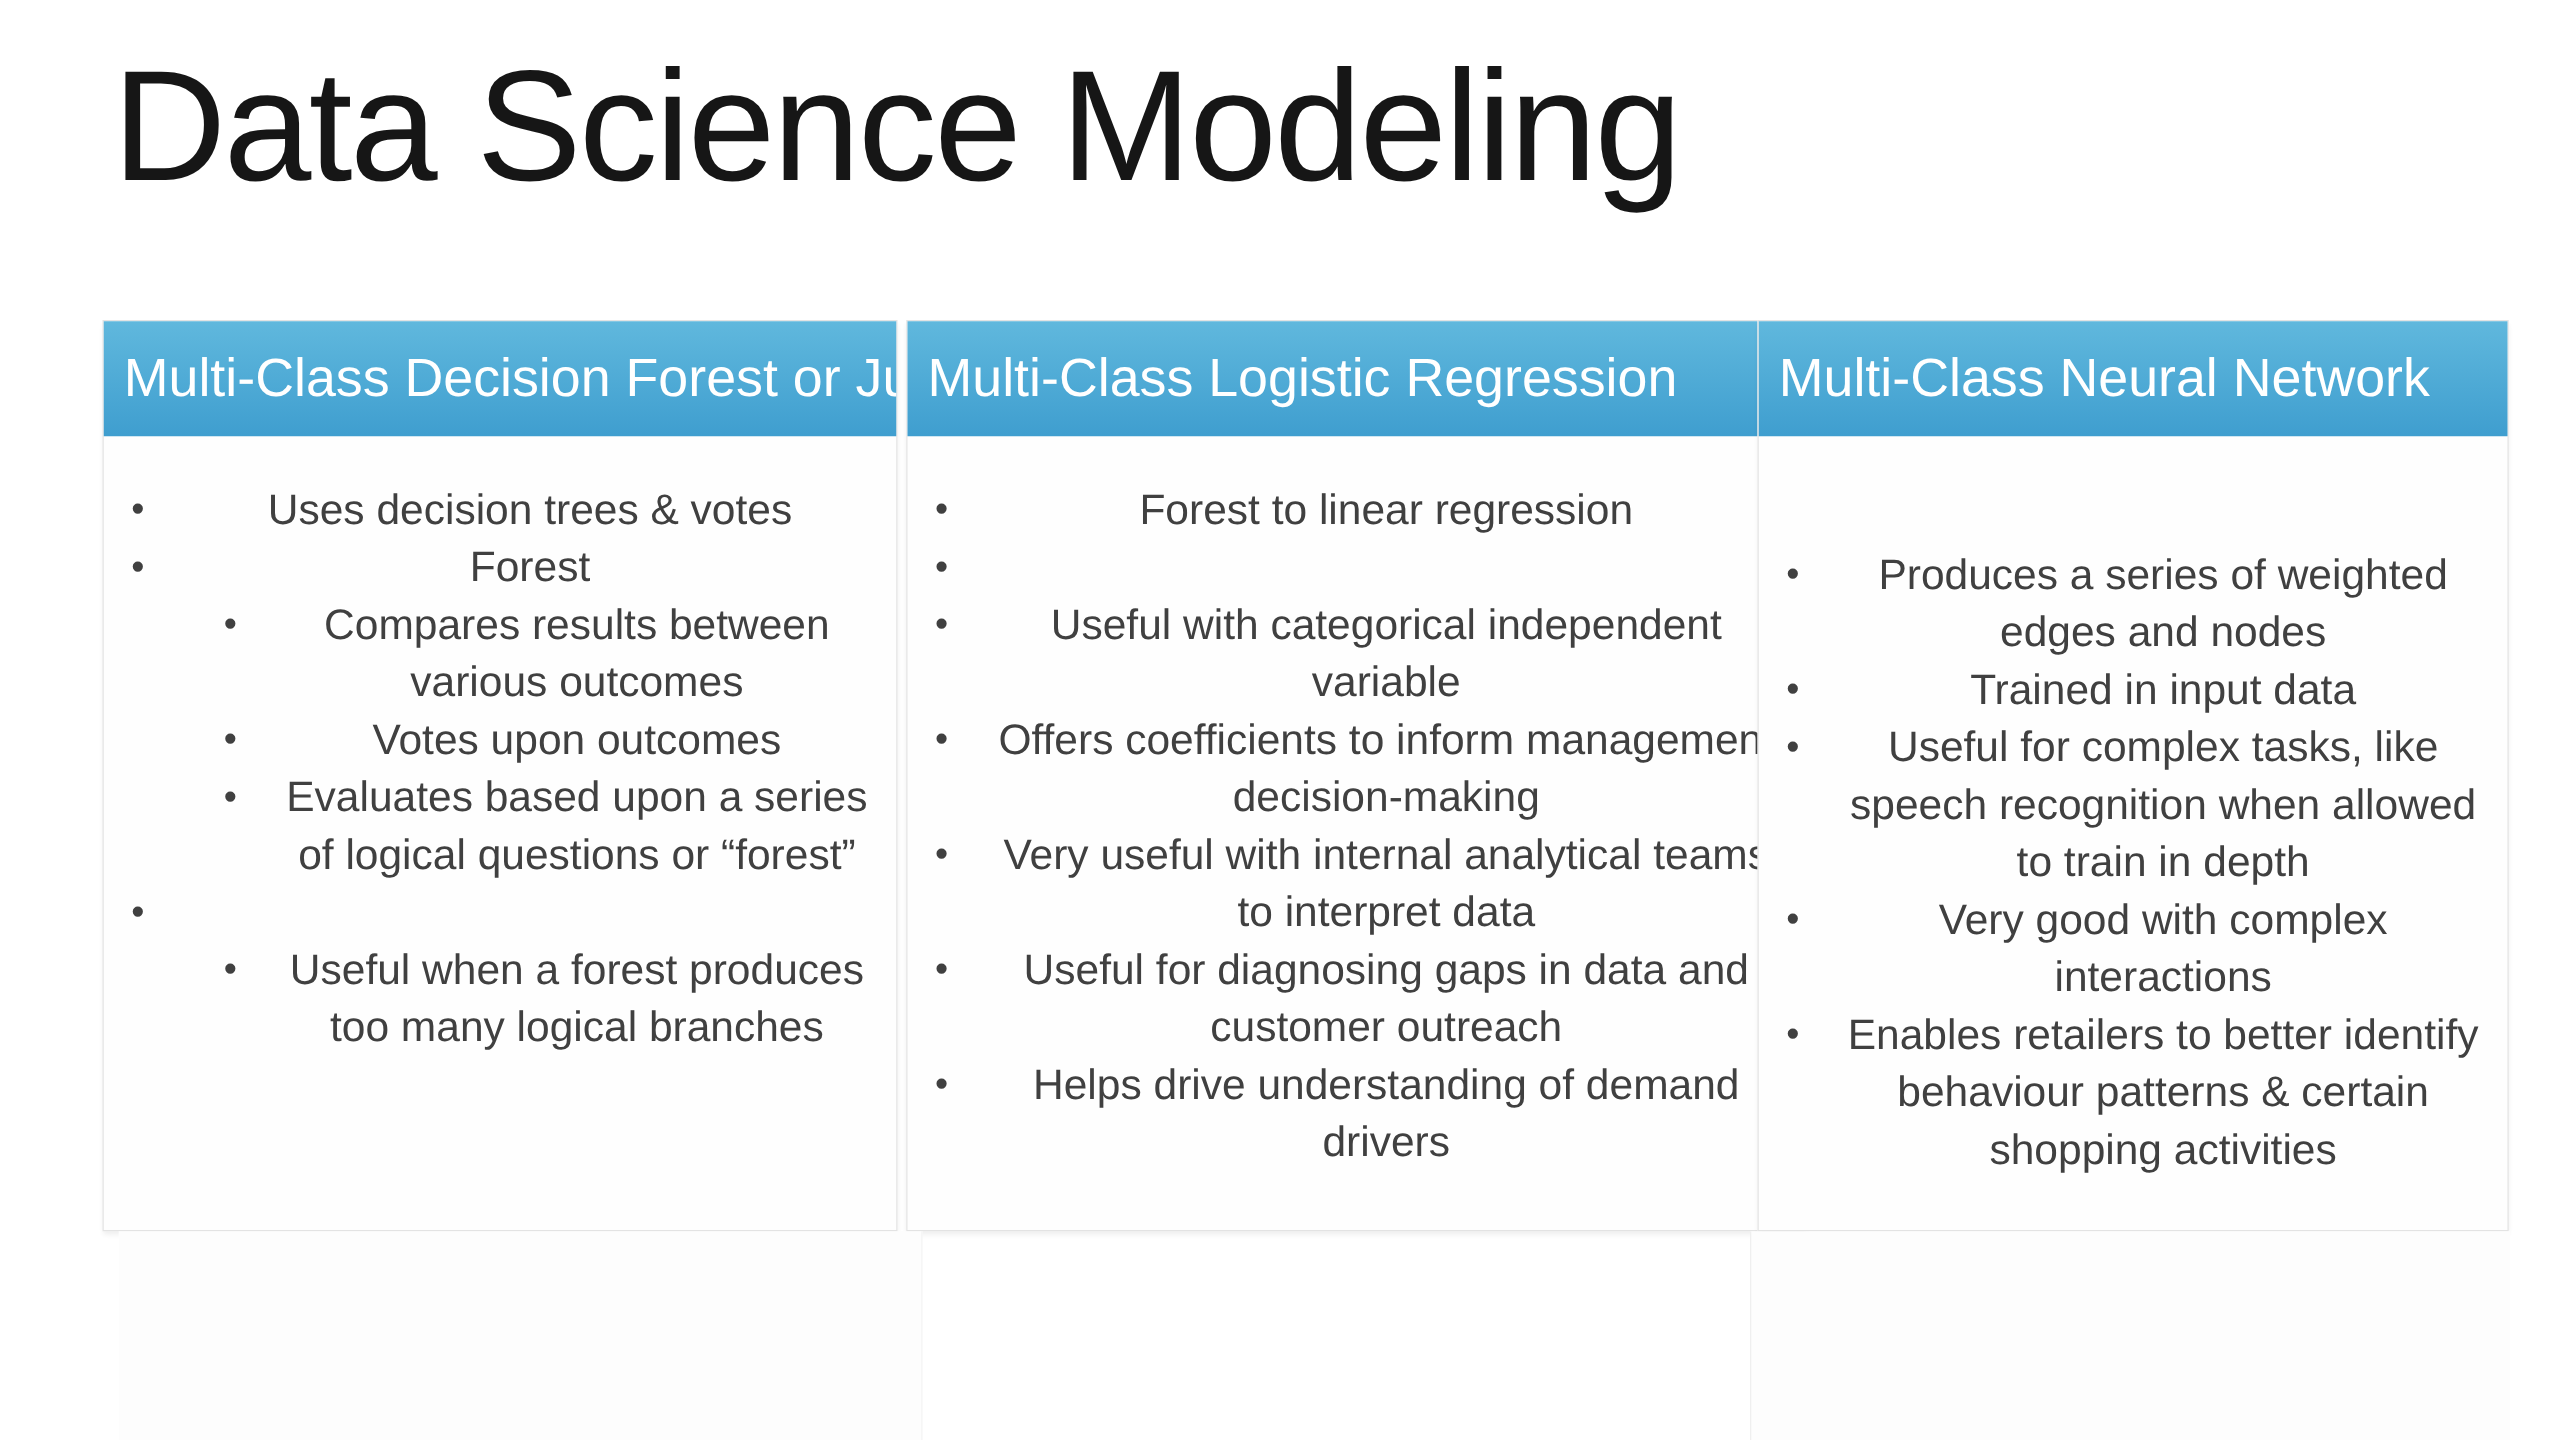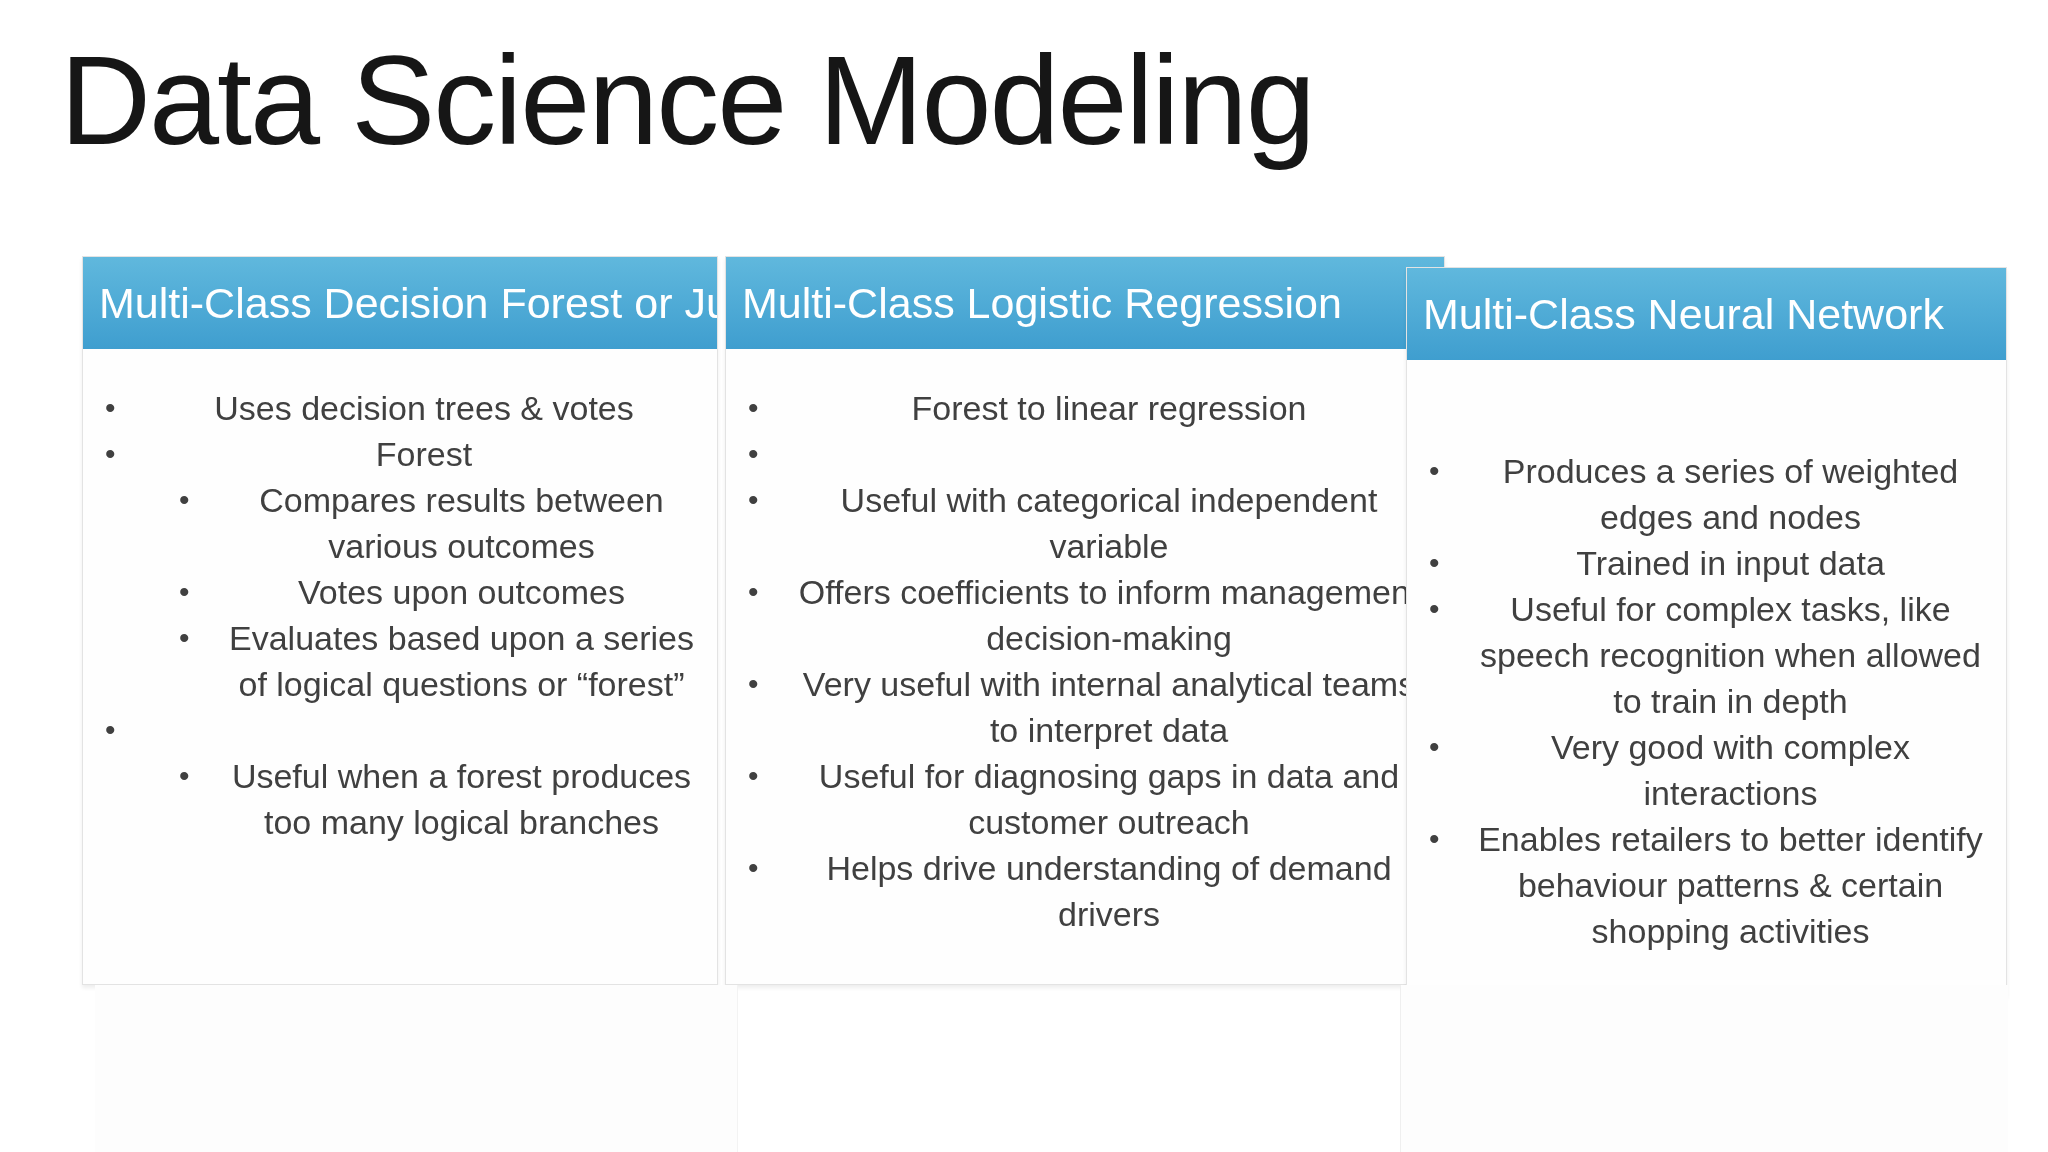--- a/index.html
+++ b/index.html
@@ -6,40 +6,40 @@
   .slide {
     position: relative;
     width: 2048px;
     height: 1152px;
     background: #ffffff;
     overflow: hidden;
     font-family: "Liberation Sans", "DejaVu Sans", sans-serif;
   }
   .page-title {
     position: absolute;
-    left: 60px;
+    left: 90px;
     top: 28px;
     font-size: 126px;
     font-weight: 200;
     letter-spacing: -2px;
     color: #161616;
     white-space: nowrap;
   }
   .card {
     position: absolute;
     top: 256px;
     height: 729px;
     background: #fefefe;
     border: 1px solid var(--card-border, #e3e3e3);
     box-sizing: border-box;
     box-shadow: 0 3px 4px rgba(0,0,0,0.07);
   }
   .card-1 { left: 82px;   width: 636px; }
   .card-2 { left: 725px;  width: 720px; }
-  .card-3 { left: 1406px; width: 601px; margin-top: 11px; }
+  .card-3 { left: 1406px; width: 601px; }
   .card-header {
     height: 92px;
     display: flex;
     align-items: center;
     padding: 0 16px;
     box-sizing: border-box;
     background: linear-gradient(to bottom, var(--header-top, #60b8dd), var(--header-bottom, #3f9ecf));
     color: #ffffff;
     font-size: 43px;
     font-weight: 300;

